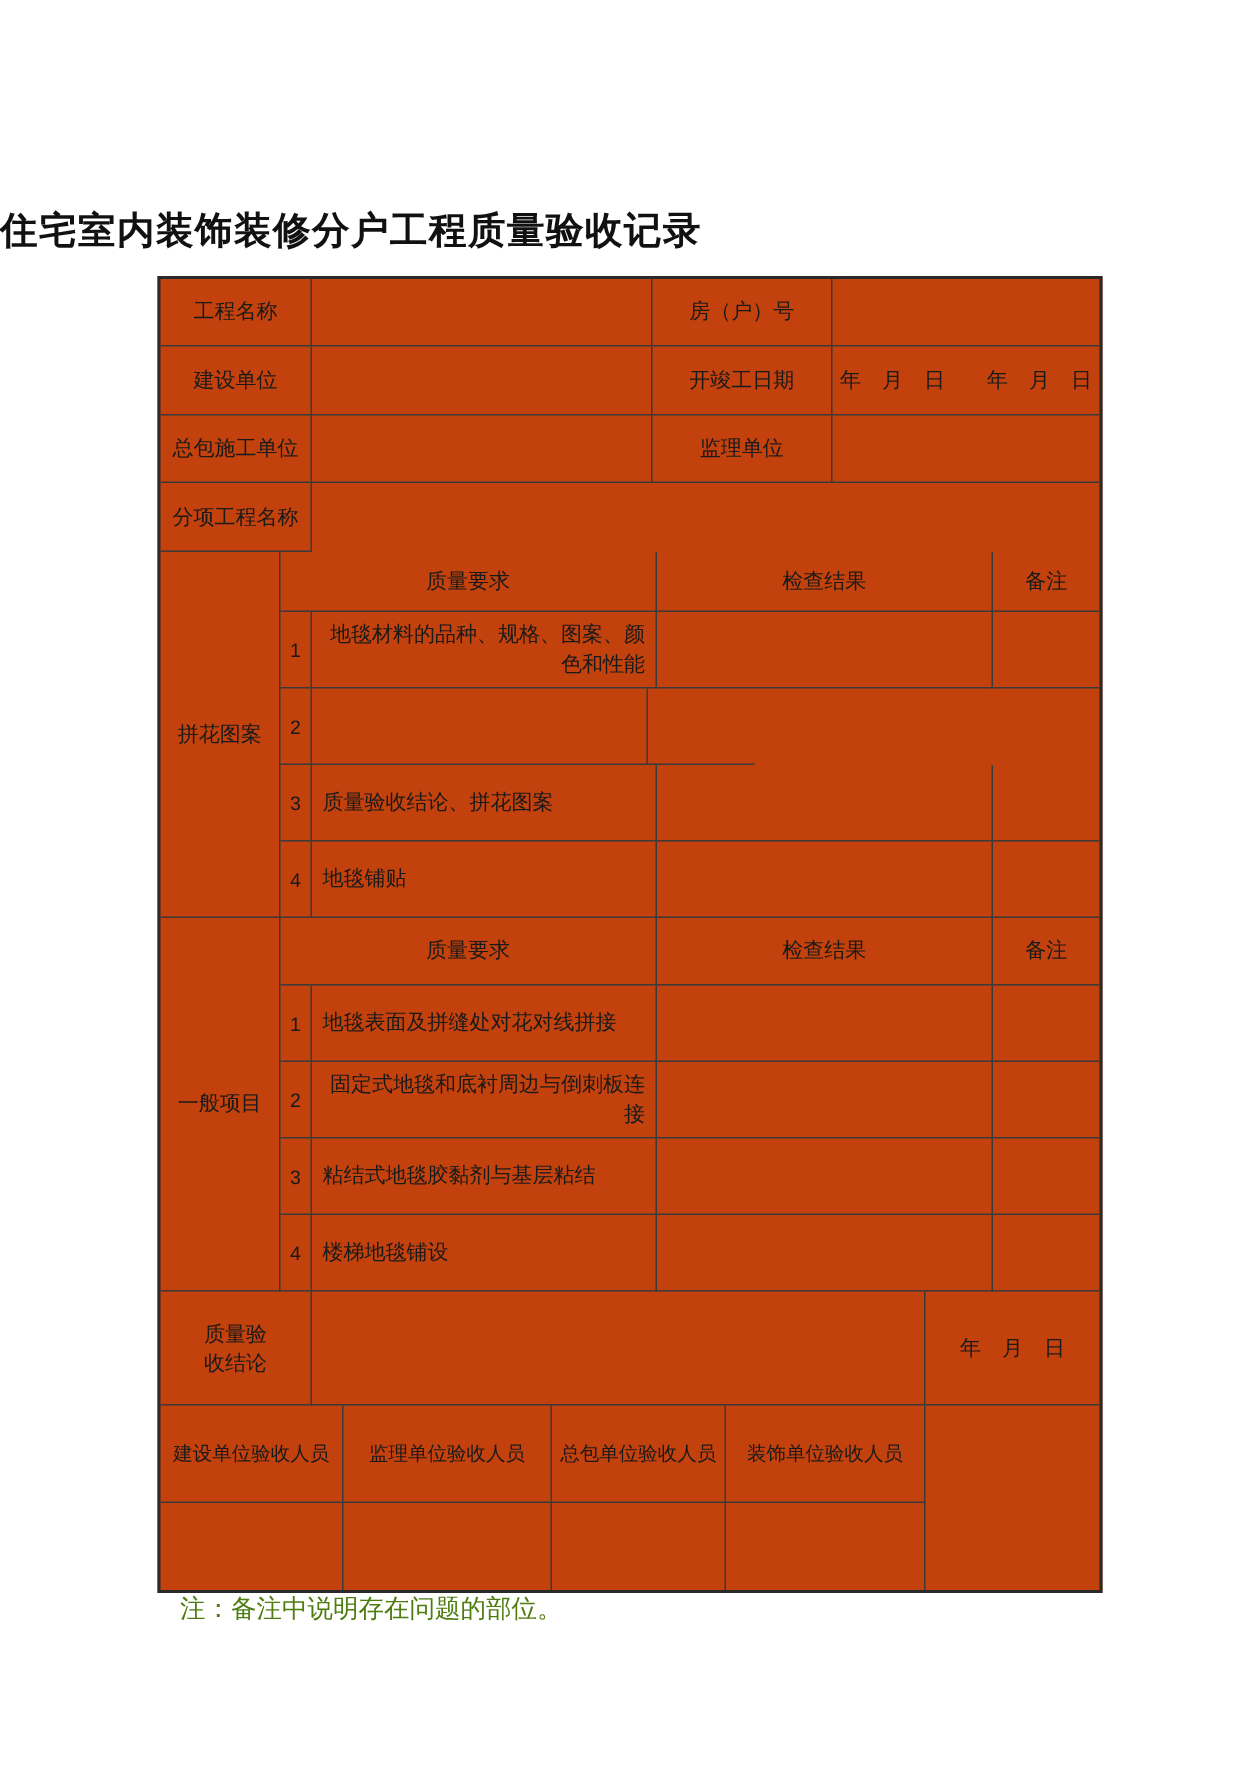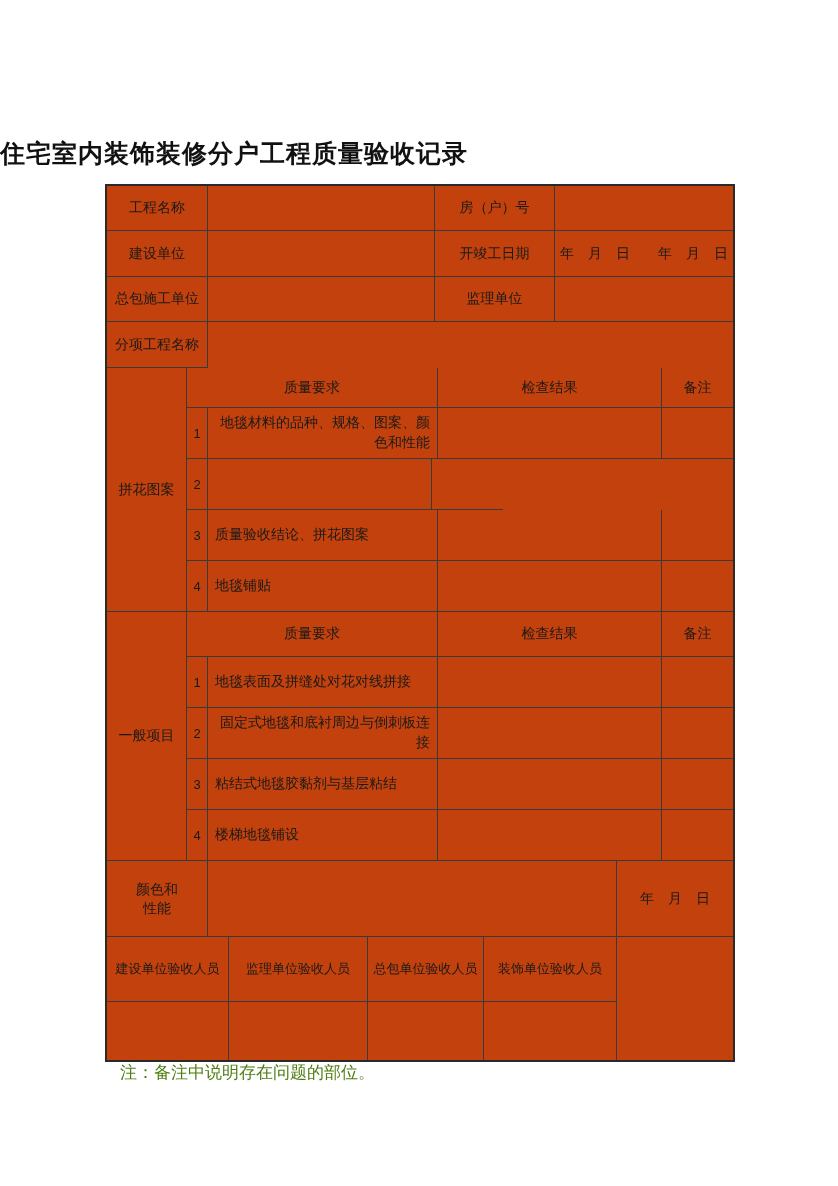--- a/index.html
+++ b/index.html
@@ -171,21 +171,21 @@
         <div class="cell w-num h-51">4</div>
         <div class="cell w-req h-51 req">楼梯地毯铺设</div>
         <div class="cell w-res h-51"></div>
         <div class="cell w-rem h-51 last"></div>
       </div>
     </div>
   </div>
 
   <div class="row">
     <div class="cell w-cl h-76">
-      <span class="wrap3">颜色和性能</span>
+      <span class="wrap3">质量验收结论</span>
     </div>
     <div class="cell w-cm h-76"></div>
     <div class="cell w-cd h-76 last">年　月　日</div>
   </div>
 
   <div class="row">
     <div class="cell w-s1 h-65 sig-h">建设单位验收人员</div>
     <div class="cell w-s2 h-65 sig-h">监理单位验收人员</div>
     <div class="cell w-s3 h-65 sig-h">总包单位验收人员</div>
     <div class="cell w-s4 h-65 sig-h">装饰单位验收人员</div>

